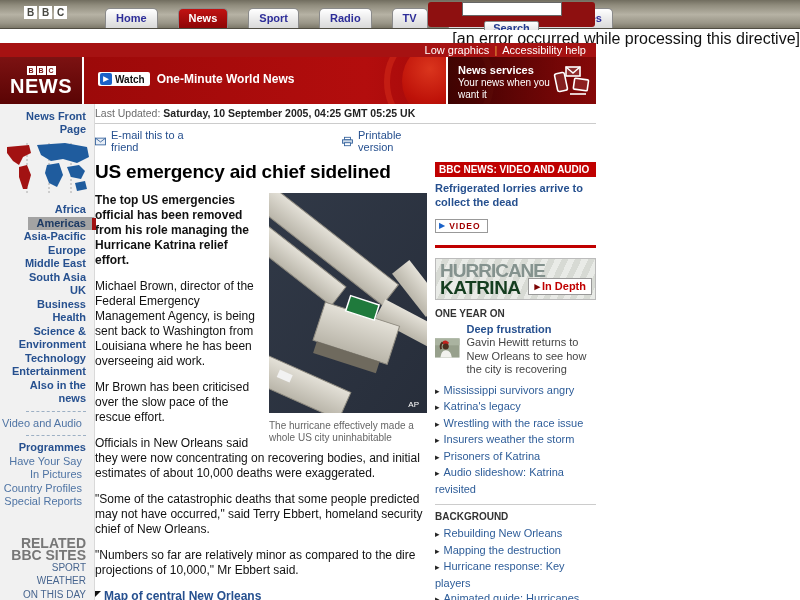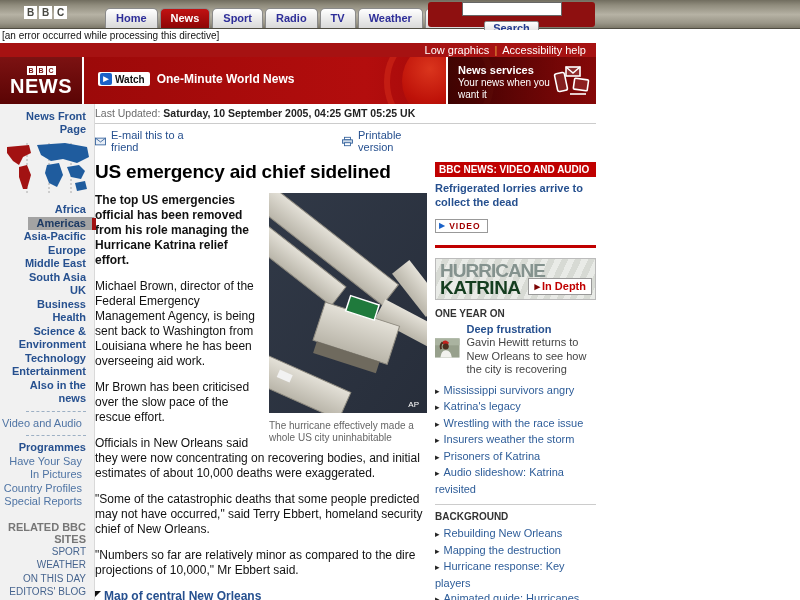--- a/index.html
+++ b/index.html
@@ -7,34 +7,34 @@
   body { font-family:"Liberation Sans", sans-serif; }
   .page { position:relative; width:800px; height:600px; overflow:hidden; background:#fff; }
 
   
   .toolbar { position:absolute; top:0; left:0; width:800px; height:29px;
     background:linear-gradient(180deg,#716d5f 0%,#8f8b7c 18%,#b6b2a4 52%,#9a9688 82%,#7c7869 100%);
     border-bottom:1px solid #4f4c42; }
   .bbc-logo { position:absolute; left:24px; top:6px; display:flex; gap:2px; }
   .bbc-logo .blk { width:13px; height:13px; background:#fff; color:#4a4a44; font-weight:bold;
     font-size:10px; line-height:13px; text-align:center; }
-  .tabs { position:absolute; left:105px; bottom:0; display:flex; gap:2px; align-items:flex-end; }
+  .tabs { position:absolute; left:105px; bottom:0; display:flex; gap:20px; align-items:flex-end; }
   .tab { height:20px; padding:3px 10px 0 10px; background:linear-gradient(180deg,#ffffff,#d9d9d9);
     border:1px solid #8a8a8a; border-bottom:none; border-radius:5px 5px 0 0;
     font-size:11px; font-weight:bold; color:#2e2e99; cursor:pointer; }
   .tab.active { background:linear-gradient(180deg,#c11212,#8e0606); color:#fff; }
   .searchbox { position:absolute; left:428px; top:2px; width:167px; height:25px; background:#8e1010;
     border-radius:3px; display:flex; align-items:center; padding:0 5px; gap:5px;flex-direction:column; }
   .searchbox input { width:100px; height:17px; border:1px solid #666; font-size:11px; padding:0 3px; }
   .searchbox button { height:19px; padding:0 8px; font-size:11px; font-weight:bold; color:#223a8f;
     background:linear-gradient(180deg,#ffffff,#dcdcdc); border:1px solid #888; border-radius:2px; cursor:pointer; }
 
   
   .error-line { position:absolute; top:30px; left:0; width:800px; height:12px;
-    font-size:10px; color:#111; padding-left:2px; background:#fff; }
+    font-size:16px; color:#111; padding-left:2px; background:#fff;text-align:right; }
   .utility-bar { position:absolute; top:43px; left:0; width:596px; height:14px; background:#a61212;
     display:flex; justify-content:flex-end; align-items:center; gap:5px; padding-right:10px;
     font-size:11px; color:#fff; }
   .utility-bar .sep { color:#e8a33c; }
   .utility-bar a { color:#fff; text-decoration:none; cursor:pointer; }
 
   
   .banner { position:absolute; top:57px; left:0; width:596px; height:47px; display:flex; }
   .banner-logo { width:84px; height:47px; background:linear-gradient(180deg,#7c1212,#5a0404);
     display:flex; flex-direction:column; align-items:center; justify-content:center; border-right:2px solid #fff; }
@@ -68,21 +68,21 @@
   .sidebar .front { color:#26508f; font-weight:bold; padding-right:8px; line-height:13px; cursor:pointer; }
   .map-wrap { margin:5px 2px 4px 2px; text-align:center; }
   .nav1 { list-style:none; }
   .nav1 li { position:relative; line-height:13.5px; padding-right:8px; color:#26508f; font-weight:bold; cursor:pointer; }
   .nav1 li.active { background:#a3a3a3; color:#1d3a63;margin-left:28px; }
   .nav1 li.active::after { content:""; position:absolute; right:-2px; top:1px; width:4px; height:12px; background:#a11111; }
   .sb-div { border-top:1px dashed #9db0c4; margin:5px 8px 5px 26px; }
   .nav2 { list-style:none; }
   .nav2 li { line-height:13.5px; padding-right:12px; color:#4f74a4; cursor:pointer; }
   .sb-head { font-weight:bold; color:#26508f; padding-right:8px; line-height:13.5px; cursor:pointer; }
-  .sb-gray { color:#777; font-weight:bold; font-size:11px; padding-right:8px; margin-top:12px; line-height:12px; }
+  .sb-gray { color:#777; font-weight:bold; font-size:14px; padding-right:8px; margin-top:28px; line-height:12px; }
   .nav3 { list-style:none; }
   .nav3 li { line-height:13.5px; padding-right:8px; color:#47658f; font-size:10px; cursor:pointer; }
 
   .main { width:501px; }
   .status-row { font-size:10.5px; padding:3px 0 4px 0; border-bottom:1px solid #ccc; }
   .status-row .lbl { color:#6c6c6c; }
   .status-row .val { color:#222; font-weight:bold; }
   .cols { display:flex; }
   .article { width:332px; padding-top:5px; }
   .rightcol { width:161px; margin-left:8px; padding-top:38px; }

